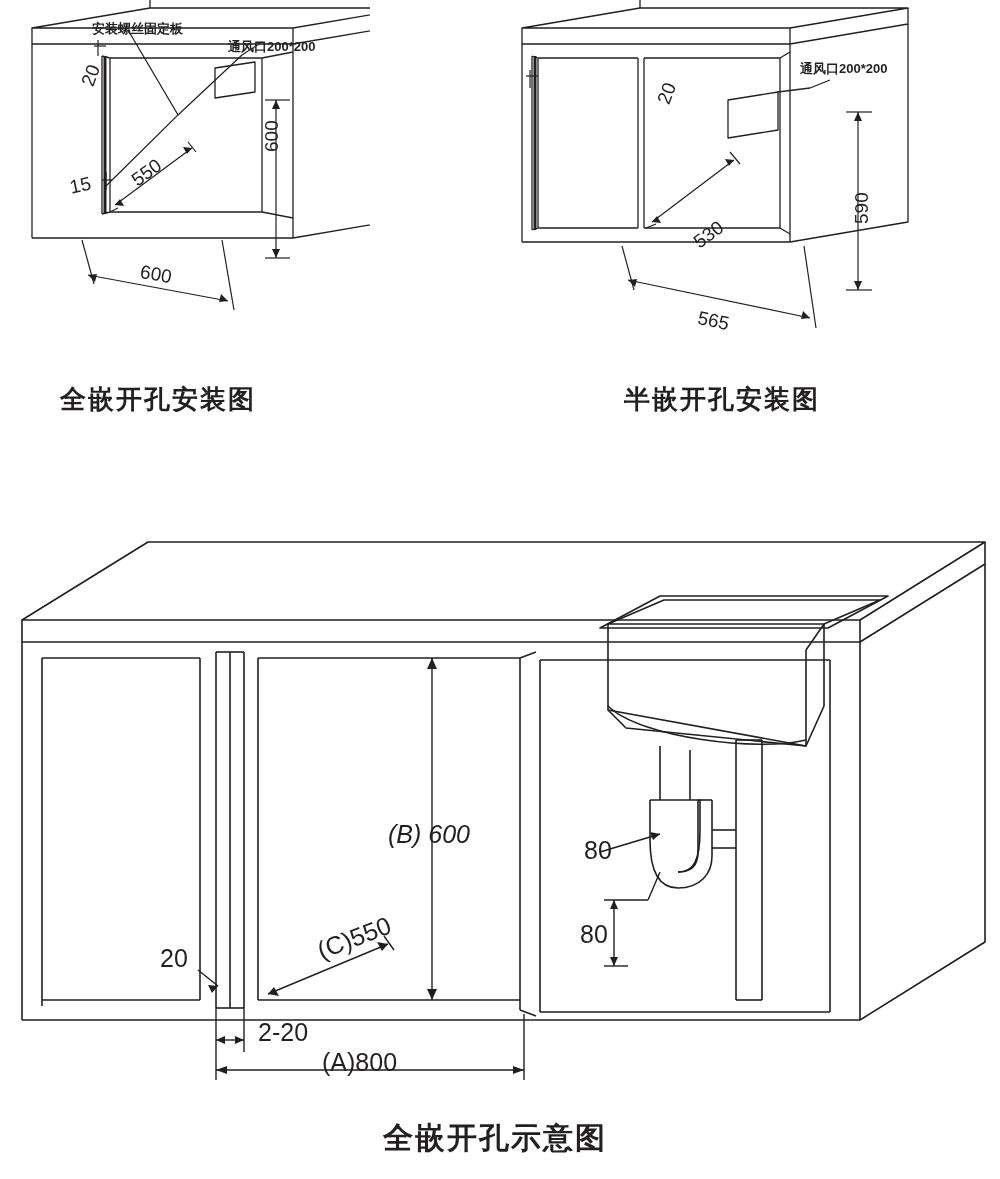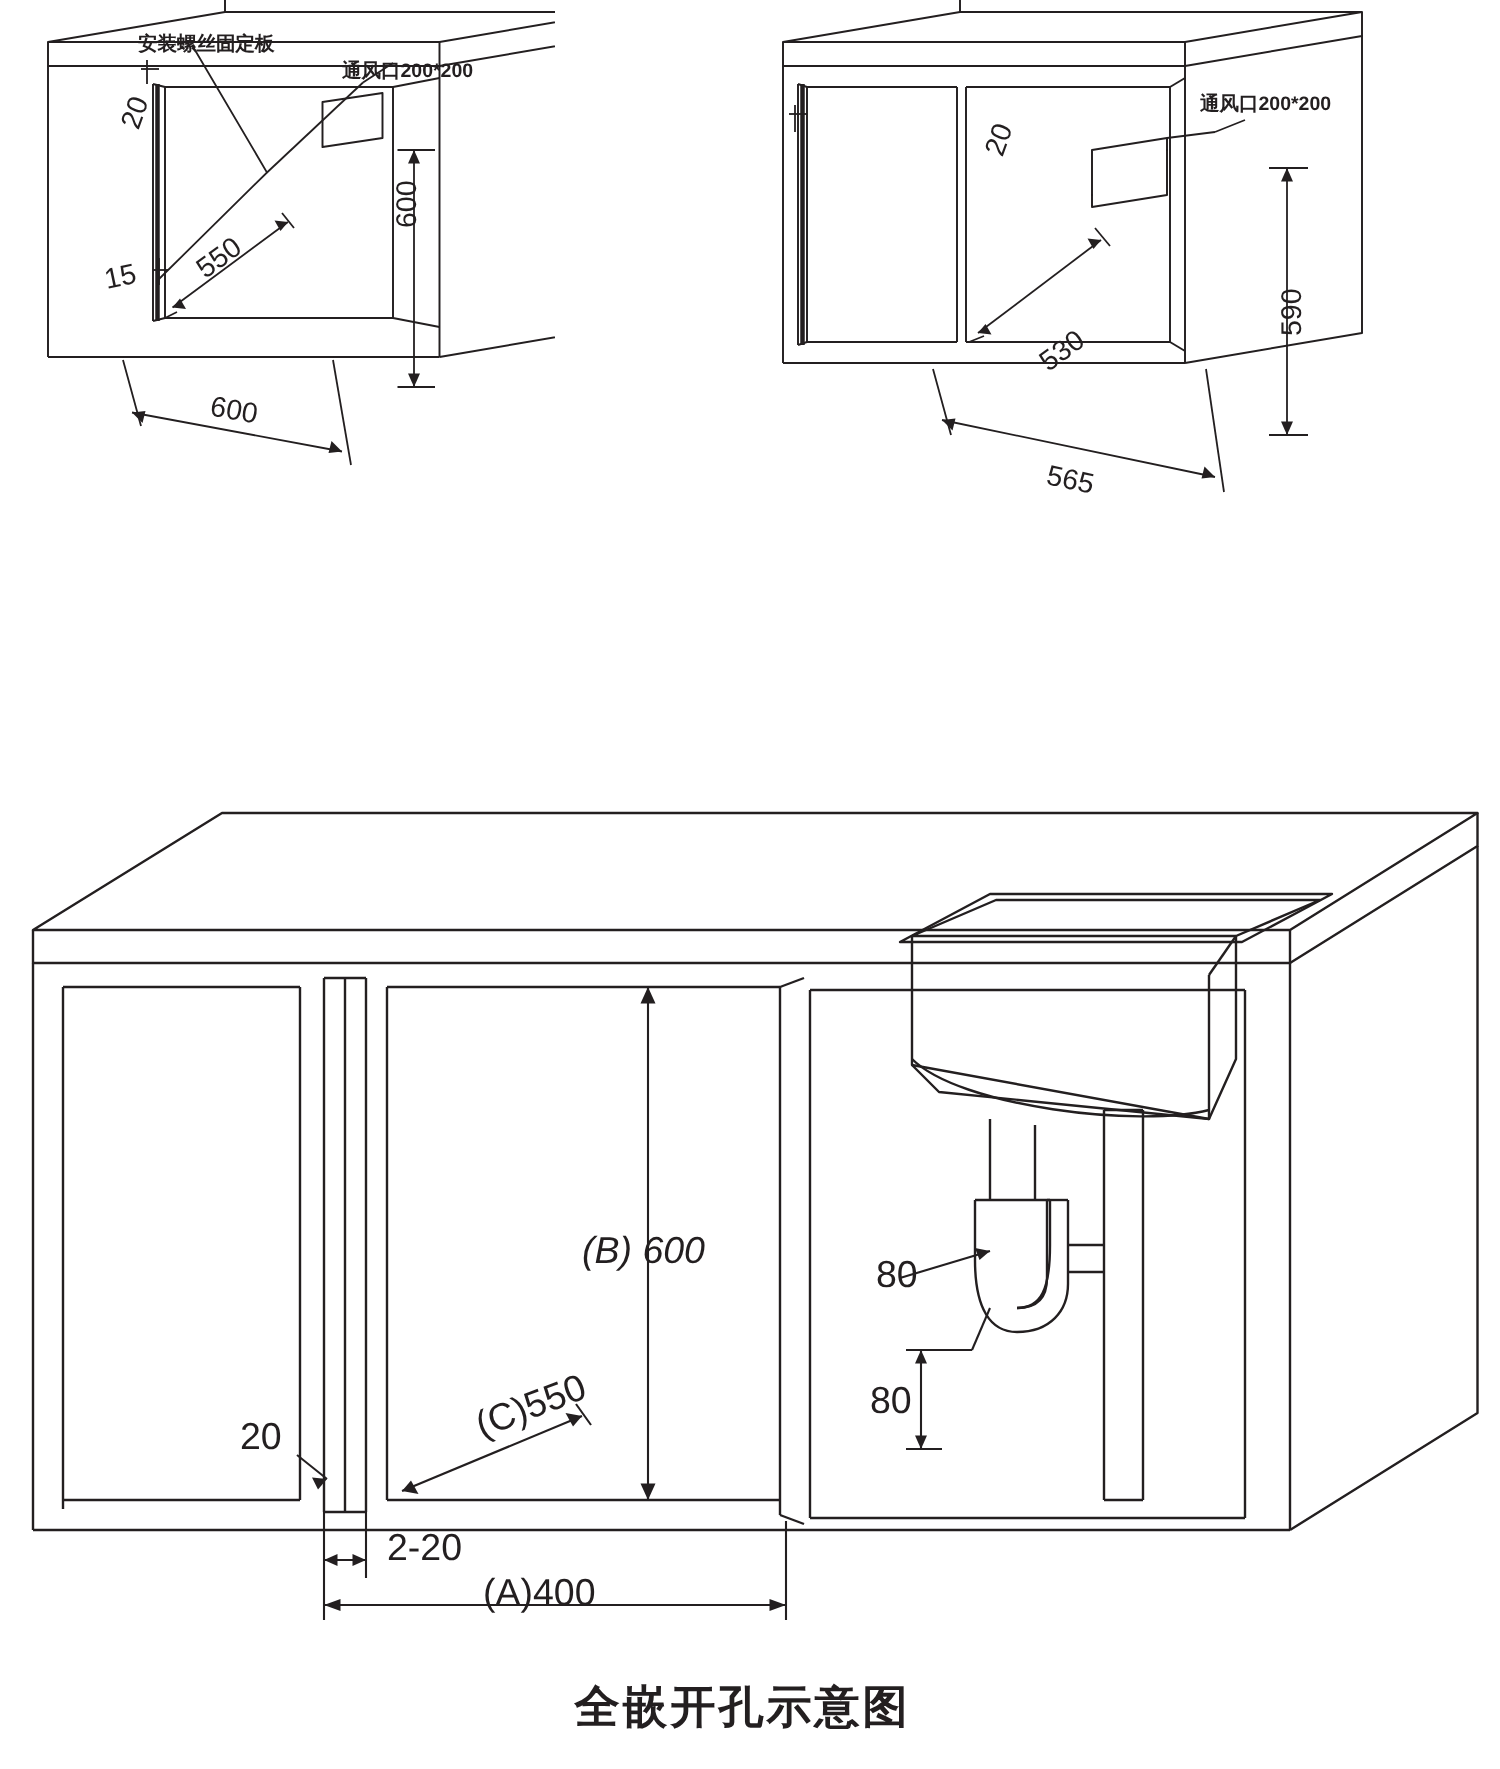--- a/index.html
+++ b/index.html
@@ -111,20 +111,21 @@
   </svg>
 
   <div class="lbl dim-sm" style="left:92px;top:22px;">安装螺丝固定板</div>
   <div class="lbl dim-sm" style="left:228px;top:40px;">通风口200*200</div>
   <div class="lbl dim" style="left:78px;top:82px;transform:rotate(-70deg);transform-origin:left top;">20</div>
   <div class="lbl dim" style="left:68px;top:178px;transform:rotate(-12deg);transform-origin:left top;">15</div>
   <div class="lbl dim" style="left:128px;top:174px;transform:rotate(-36deg);transform-origin:left top;">550</div>
   <div class="lbl dim" style="left:262px;top:152px;transform:rotate(-90deg);transform-origin:left top;">600</div>
   <div class="lbl dim" style="left:142px;top:262px;transform:rotate(10deg);transform-origin:left top;">600</div>
 
+  <div class="caption cap-small" style="left:60px;top:382px;">全嵌开孔安装图</div>
 
   <svg width="420" height="360" viewBox="0 0 420 360" style="position:absolute;left:510px;top:0;">
     <g fill="none" stroke="#231f20" stroke-width="1.3" stroke-linejoin="round">
 
       <path d="M12,28 L130,8 L398,8 L280,28 Z"></path>
       <path d="M12,28 L12,44 L280,44 L280,28"></path>
       <path d="M280,44 L398,24 L398,8"></path>
       <path d="M130,8 L130,0"></path>
 
       <path d="M12,44 L12,242"></path>
@@ -179,20 +180,21 @@
       <path d="M300,88 L320,80"></path>
     </g>
   </svg>
 
   <div class="lbl dim-sm" style="left:800px;top:62px;">通风口200*200</div>
   <div class="lbl dim" style="left:654px;top:100px;transform:rotate(-70deg);transform-origin:left top;">20</div>
   <div class="lbl dim" style="left:690px;top:236px;transform:rotate(-36deg);transform-origin:left top;">530</div>
   <div class="lbl dim" style="left:852px;top:224px;transform:rotate(-90deg);transform-origin:left top;">590</div>
   <div class="lbl dim" style="left:700px;top:308px;transform:rotate(12deg);transform-origin:left top;">565</div>
 
+  <div class="caption cap-small" style="left:624px;top:382px;">半嵌开孔安装图</div>
 
   <svg width="1000" height="660" viewBox="0 0 1000 660" style="position:absolute;left:0;top:500px;">
     <g fill="none" stroke="#231f20" stroke-width="1.6" stroke-linejoin="round">
 
       <path d="M22,120 L148,42 L985,42 L860,120 Z"></path>
       <path d="M22,120 L22,142 L860,142 L860,120"></path>
       <path d="M860,142 L985,64 L985,42"></path>
 
       <path d="M22,142 L22,520"></path>
       <path d="M860,142 L860,520"></path>
@@ -291,19 +293,19 @@
       <path d="M604,400 L648,400"></path>
       <path d="M604,466 L628,466"></path>
       <path d="M648,400 L660,372"></path>
     </g>
   </svg>
 
   <div class="lbl dim-big" style="left:388px;top:822px;font-style:italic;">(B) 600</div>
   <div class="lbl dim-big" style="left:314px;top:940px;transform:rotate(-21deg);transform-origin:left top;">(C)550</div>
   <div class="lbl dim-big" style="left:160px;top:946px;">20</div>
   <div class="lbl dim-big" style="left:258px;top:1020px;">2-20</div>
-  <div class="lbl dim-big" style="left:322px;top:1050px;">(A)400</div>
+  <div class="lbl dim-big" style="left:322px;top:1050px;">(A)800</div>
   <div class="lbl dim-big" style="left:584px;top:838px;">80</div>
   <div class="lbl dim-big" style="left:580px;top:922px;">80</div>
 
   <div class="caption cap-big" style="left:362px;top:1118px;margin-left:21px;">全嵌开孔示意图</div>
 
 </div>
 
 </body></html>

